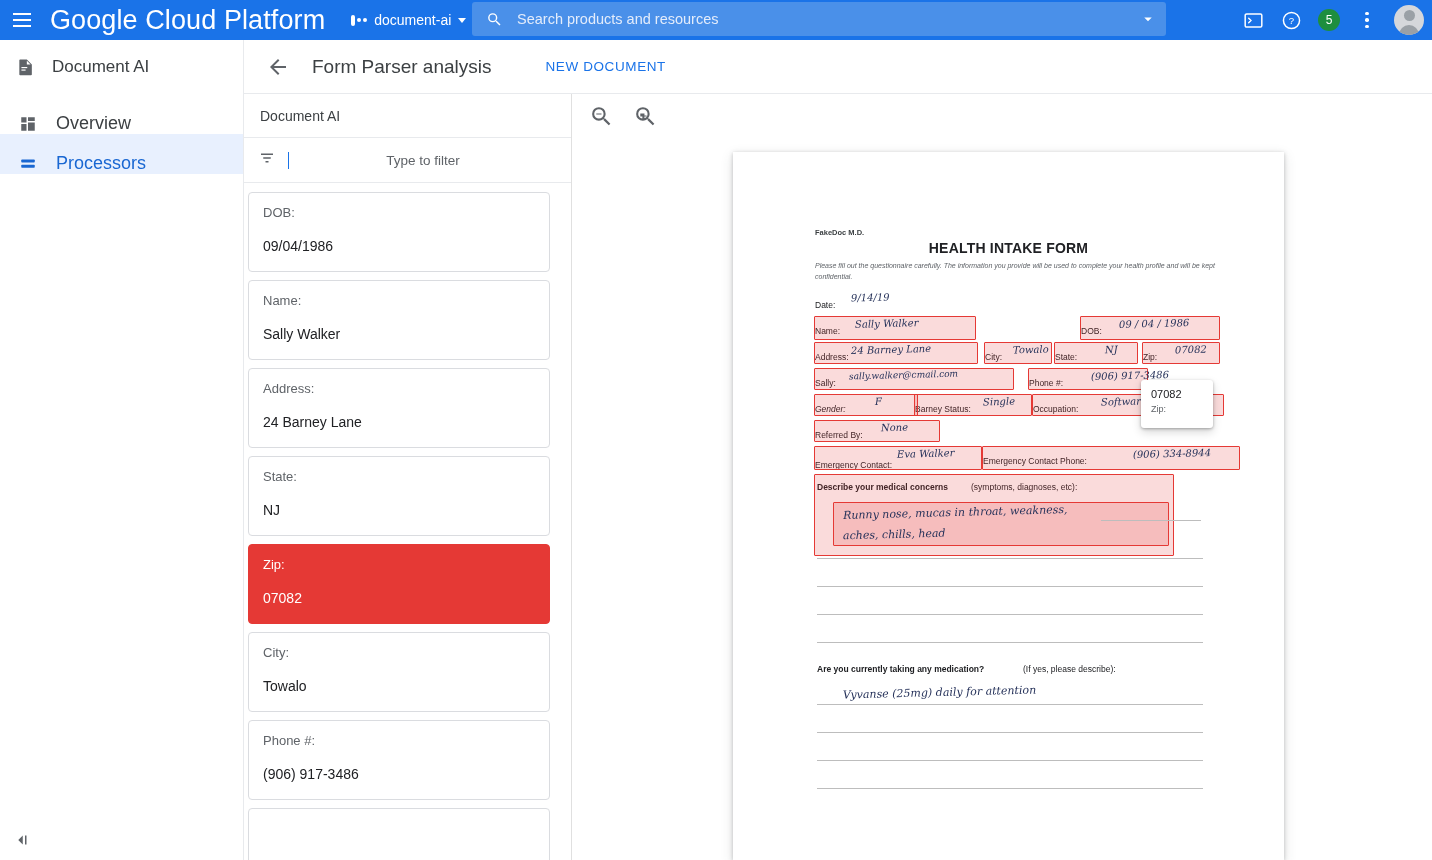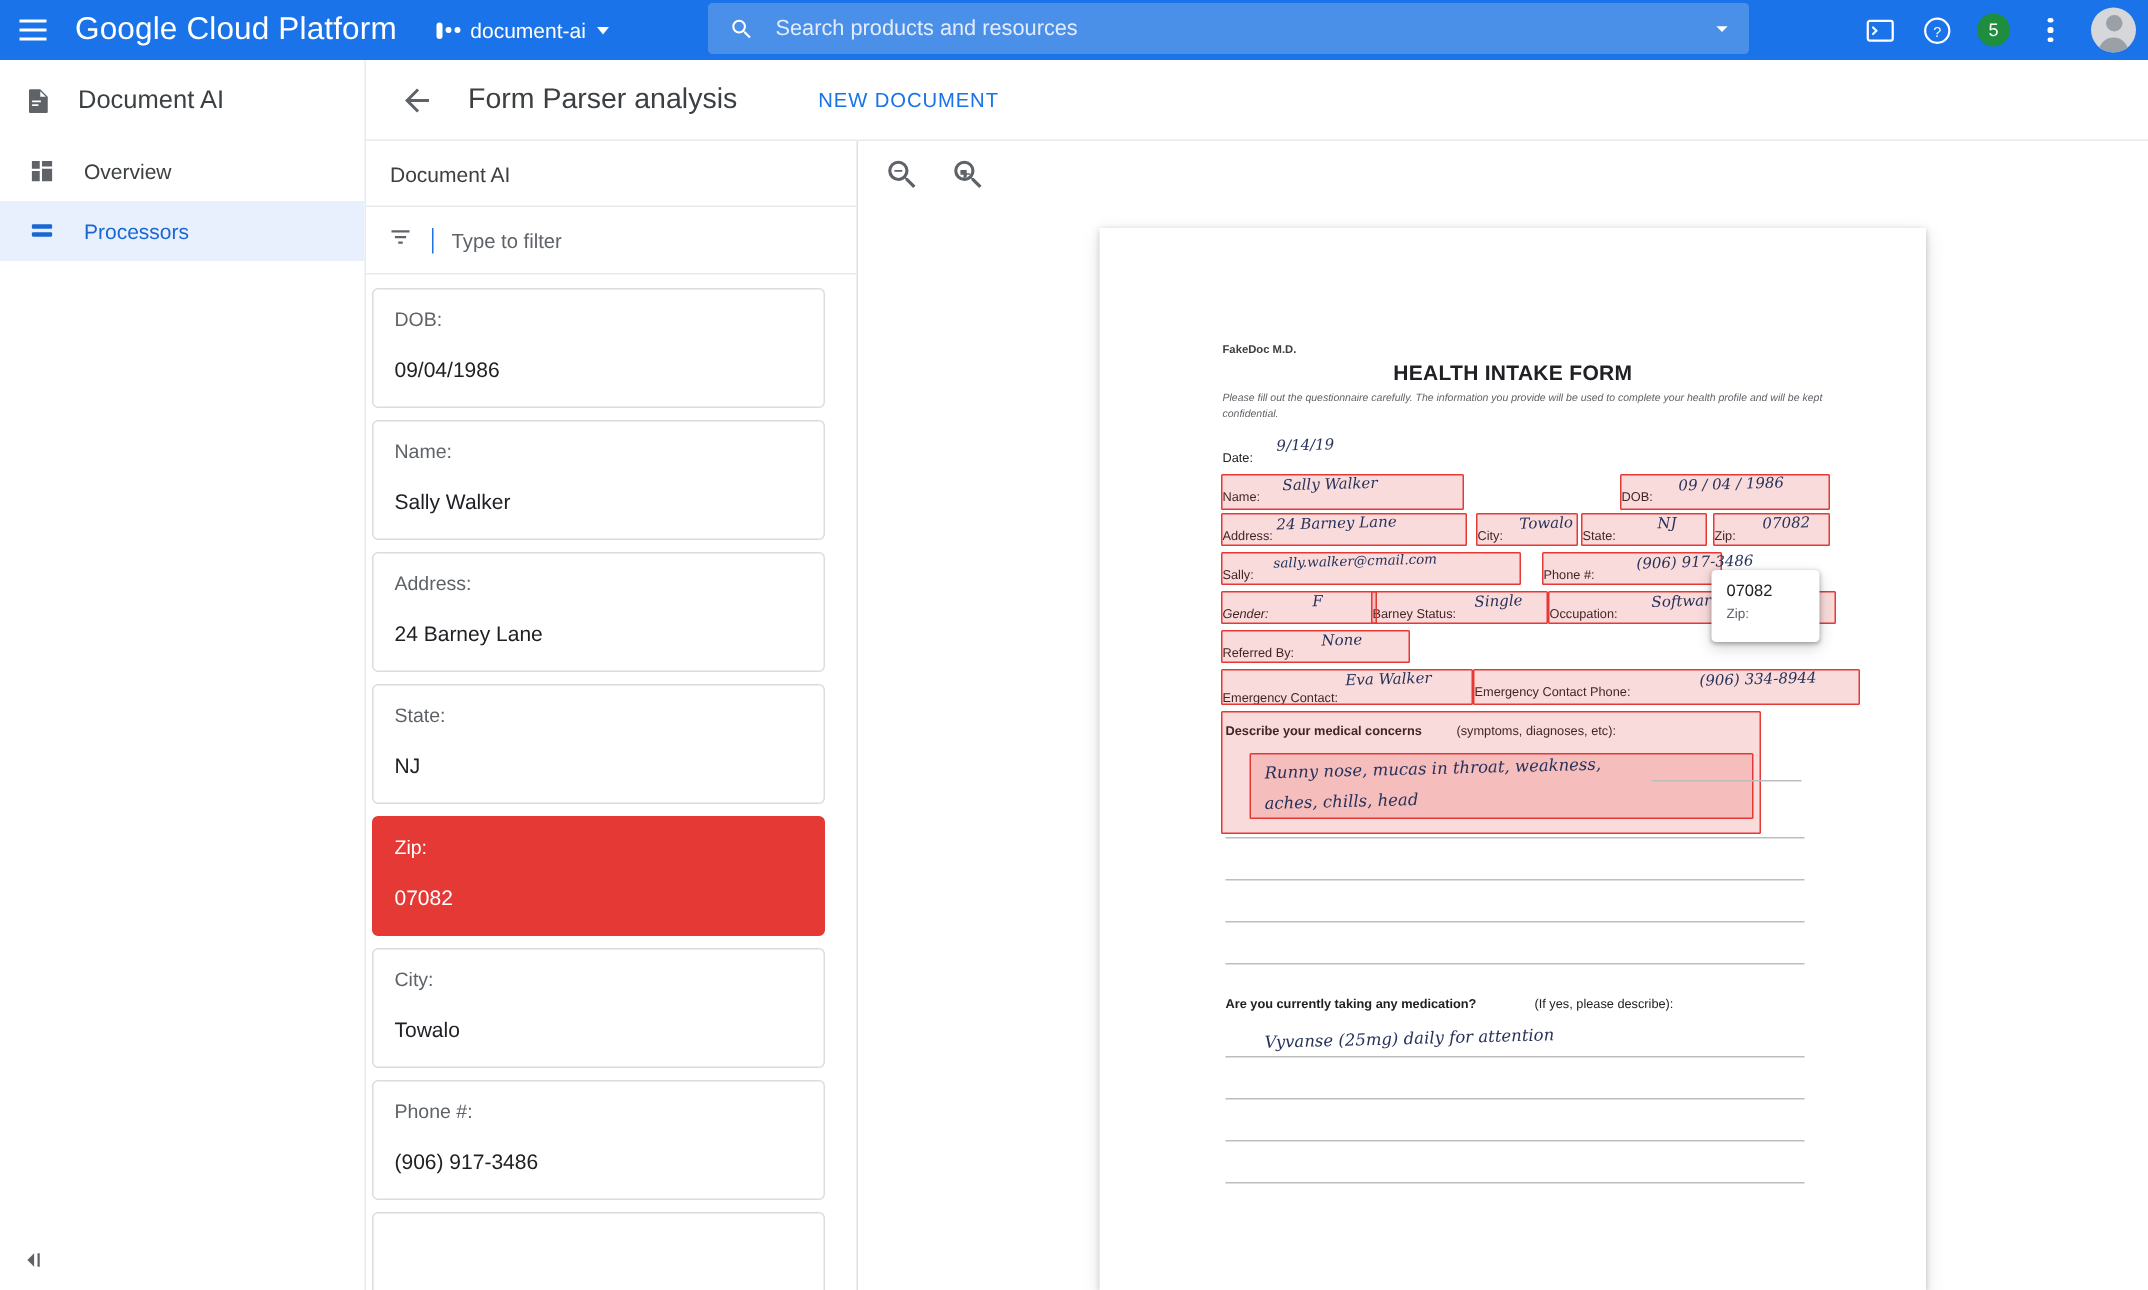--- a/index.html
+++ b/index.html
@@ -24,21 +24,21 @@
   }
   .hamburger span {
     display: block; width: 18px; height: 2px; background: #fff; position: relative;
   }
   .hamburger span::before, .hamburger span::after {
     content: ""; position: absolute; left: 0; width: 18px; height: 2px; background: #fff;
   }
   .hamburger span::before { top: -6px; }
   .hamburger span::after { top: 6px; }
   .gcp-logo {
-    font-size: 21px; color: #fff; letter-spacing: .1px; font-weight: 400;
+    font-size: 27px; color: #fff; letter-spacing: .1px; font-weight: 400;
     margin-left: 6px; white-space: nowrap;
   }
   .project-chip {
     display: flex; align-items: center; gap: 7px; margin-left: 26px;
     color: #fff; font-size: 14px; font-weight: 500; cursor: pointer;
   }
   .dots-icon { display: flex; gap: 2px; align-items: center; }
   .dots-icon i {
     display: block; width: 4px; height: 4px; background: #fff; border-radius: 50%;
   }
@@ -89,22 +89,22 @@
   
   .leftnav {
     position: absolute; top: 40px; left: 0; width: 244px; height: 820px;
     background: #fff; border-right: 1px solid #e8eaed;
   }
   .leftnav-title {
     height: 54px; display: flex; align-items: center; gap: 16px; padding: 0 16px;
     font-size: 17px; color: #3c4043;
   }
   .nav-item {
-    height: 40px; display: flex; align-items: center; gap: 18px; padding: 0 18px;
-    font-size: 14px; color: #3c4043; cursor: pointer;
+    height: 40px; display: flex; align-items: flex-end; gap: 18px; padding: 0 18px;
+    font-size: 18px; color: #3c4043; cursor: pointer;
   }
   .nav-item.selected { background: #e8f0fe; color: #1967d2; }
   .nav-icon { width: 20px; height: 20px; flex: none; display: flex; align-items: center; justify-content: center; }
   .collapse-btn {
     position: absolute; bottom: 8px; left: 10px; width: 24px; height: 24px;
     display: flex; align-items: center; justify-content: center; cursor: pointer; color: #5f6368;
   }
 
   
   .content-header {
@@ -127,21 +127,21 @@
     height: 44px; display: flex; align-items: center; padding: 0 0 0 16px;
     font-size: 14px; color: #3c4043; border-bottom: 1px solid #e8eaed;
   }
   .filter-row {
     height: 45px; display: flex; align-items: center; gap: 12px; padding: 0 14px;
     border-bottom: 1px solid #e8eaed;
   }
   .filter-row input {
     flex: 1; border: none; outline: none; font-size: 13.5px;
     font-family: "Liberation Sans", sans-serif; color: #3c4043;
-    background: transparent; border-left: 1px solid #1a73e8; padding-left: 12px;
+    background: transparent; border-left: 1px solid #1a73e8; padding-left: 2px; text-align: center;
   }
   .filter-row input::placeholder { color: #5f6368; }
   .cards { position: absolute; top: 90px; left: 0; width: 328px; height: 676px; overflow: hidden; }
   .card {
     margin: 8px 20px 0 4px; margin-left: 4px; width: 302px; min-height: 80px;
     border: 1px solid #dadce0; border-radius: 4px; padding: 12px 14px;
     cursor: pointer; background: #fff;
   }
   .card .k { font-size: 13px; color: #5f6368; margin-bottom: 18px; }
   .card .v { font-size: 14px; color: #202124; }

